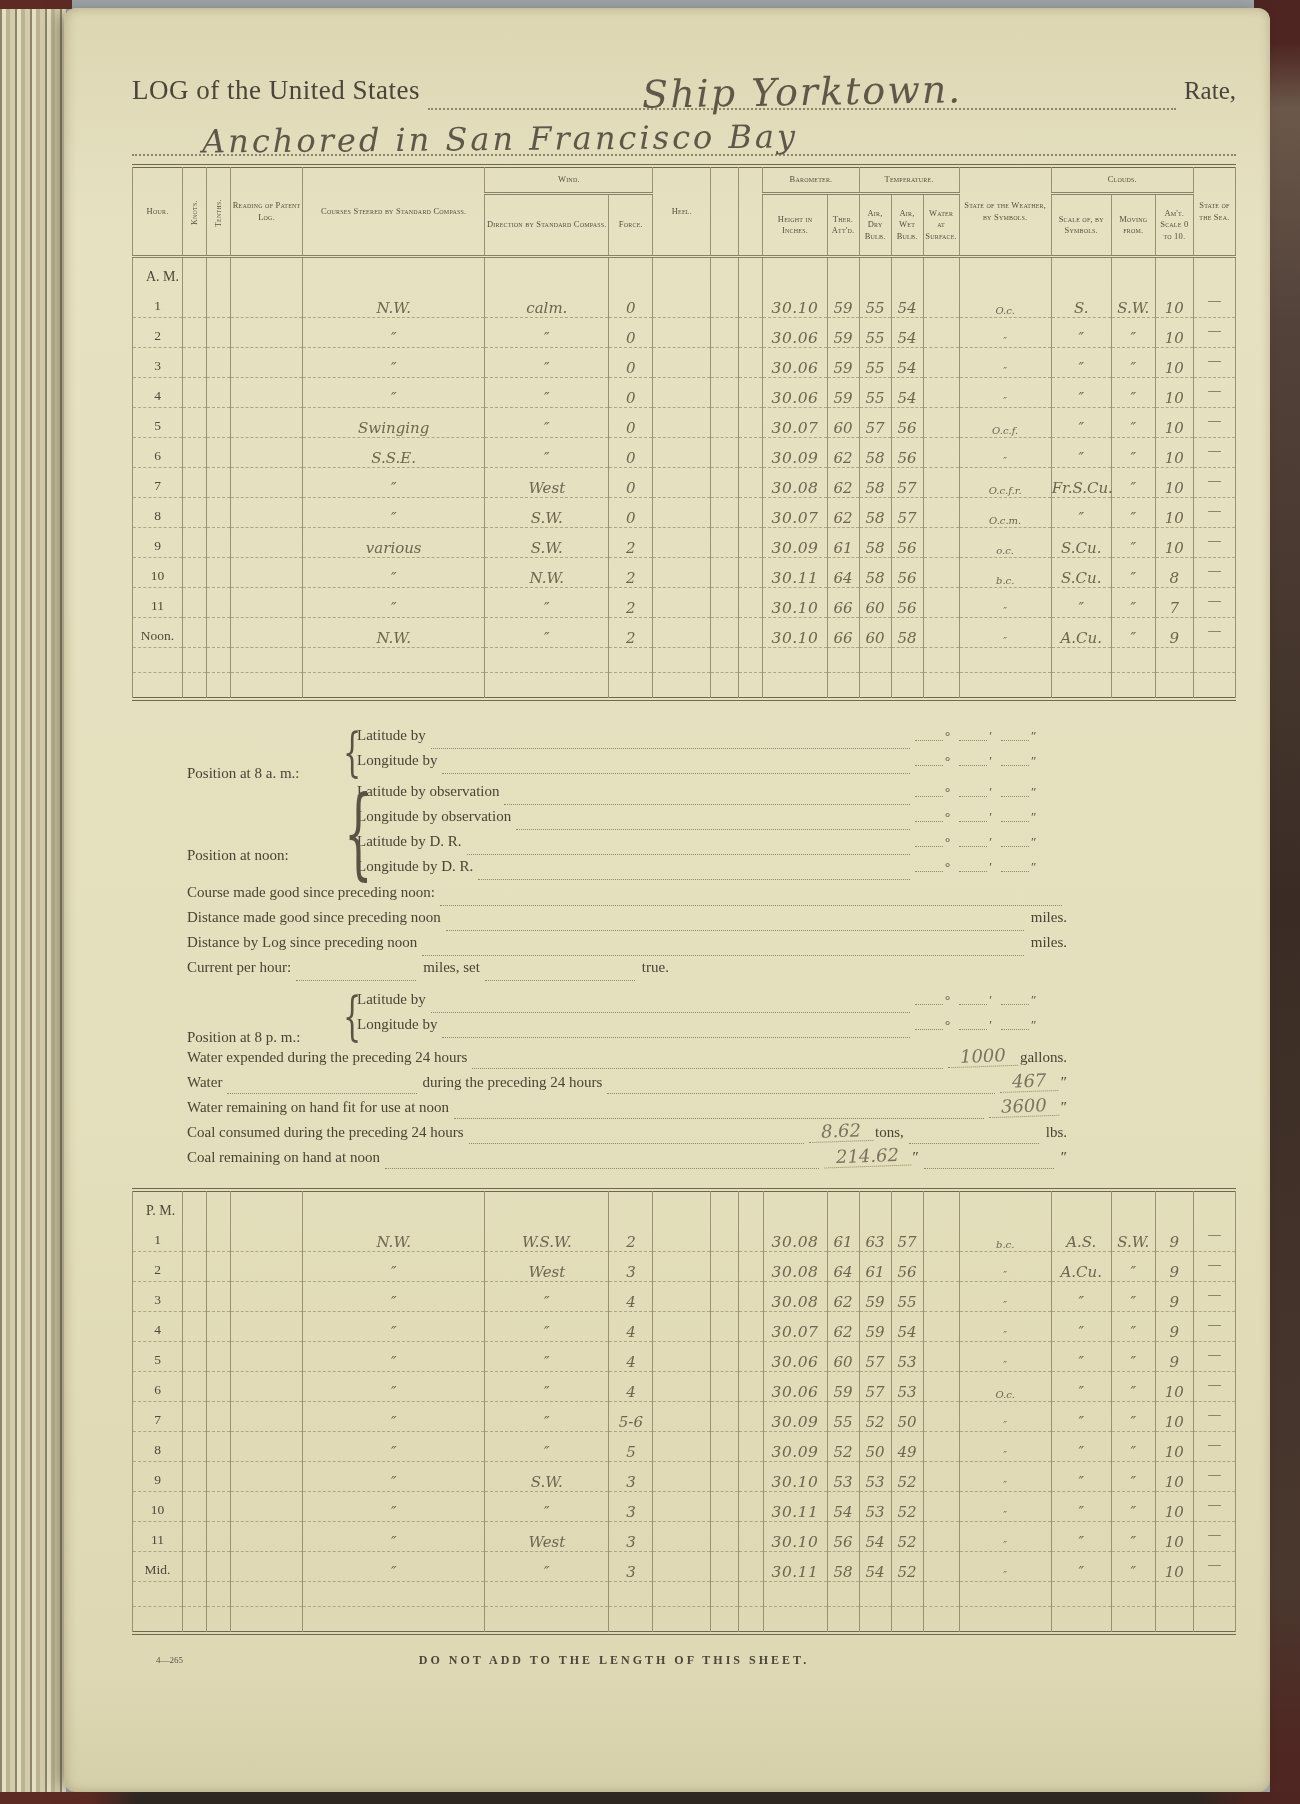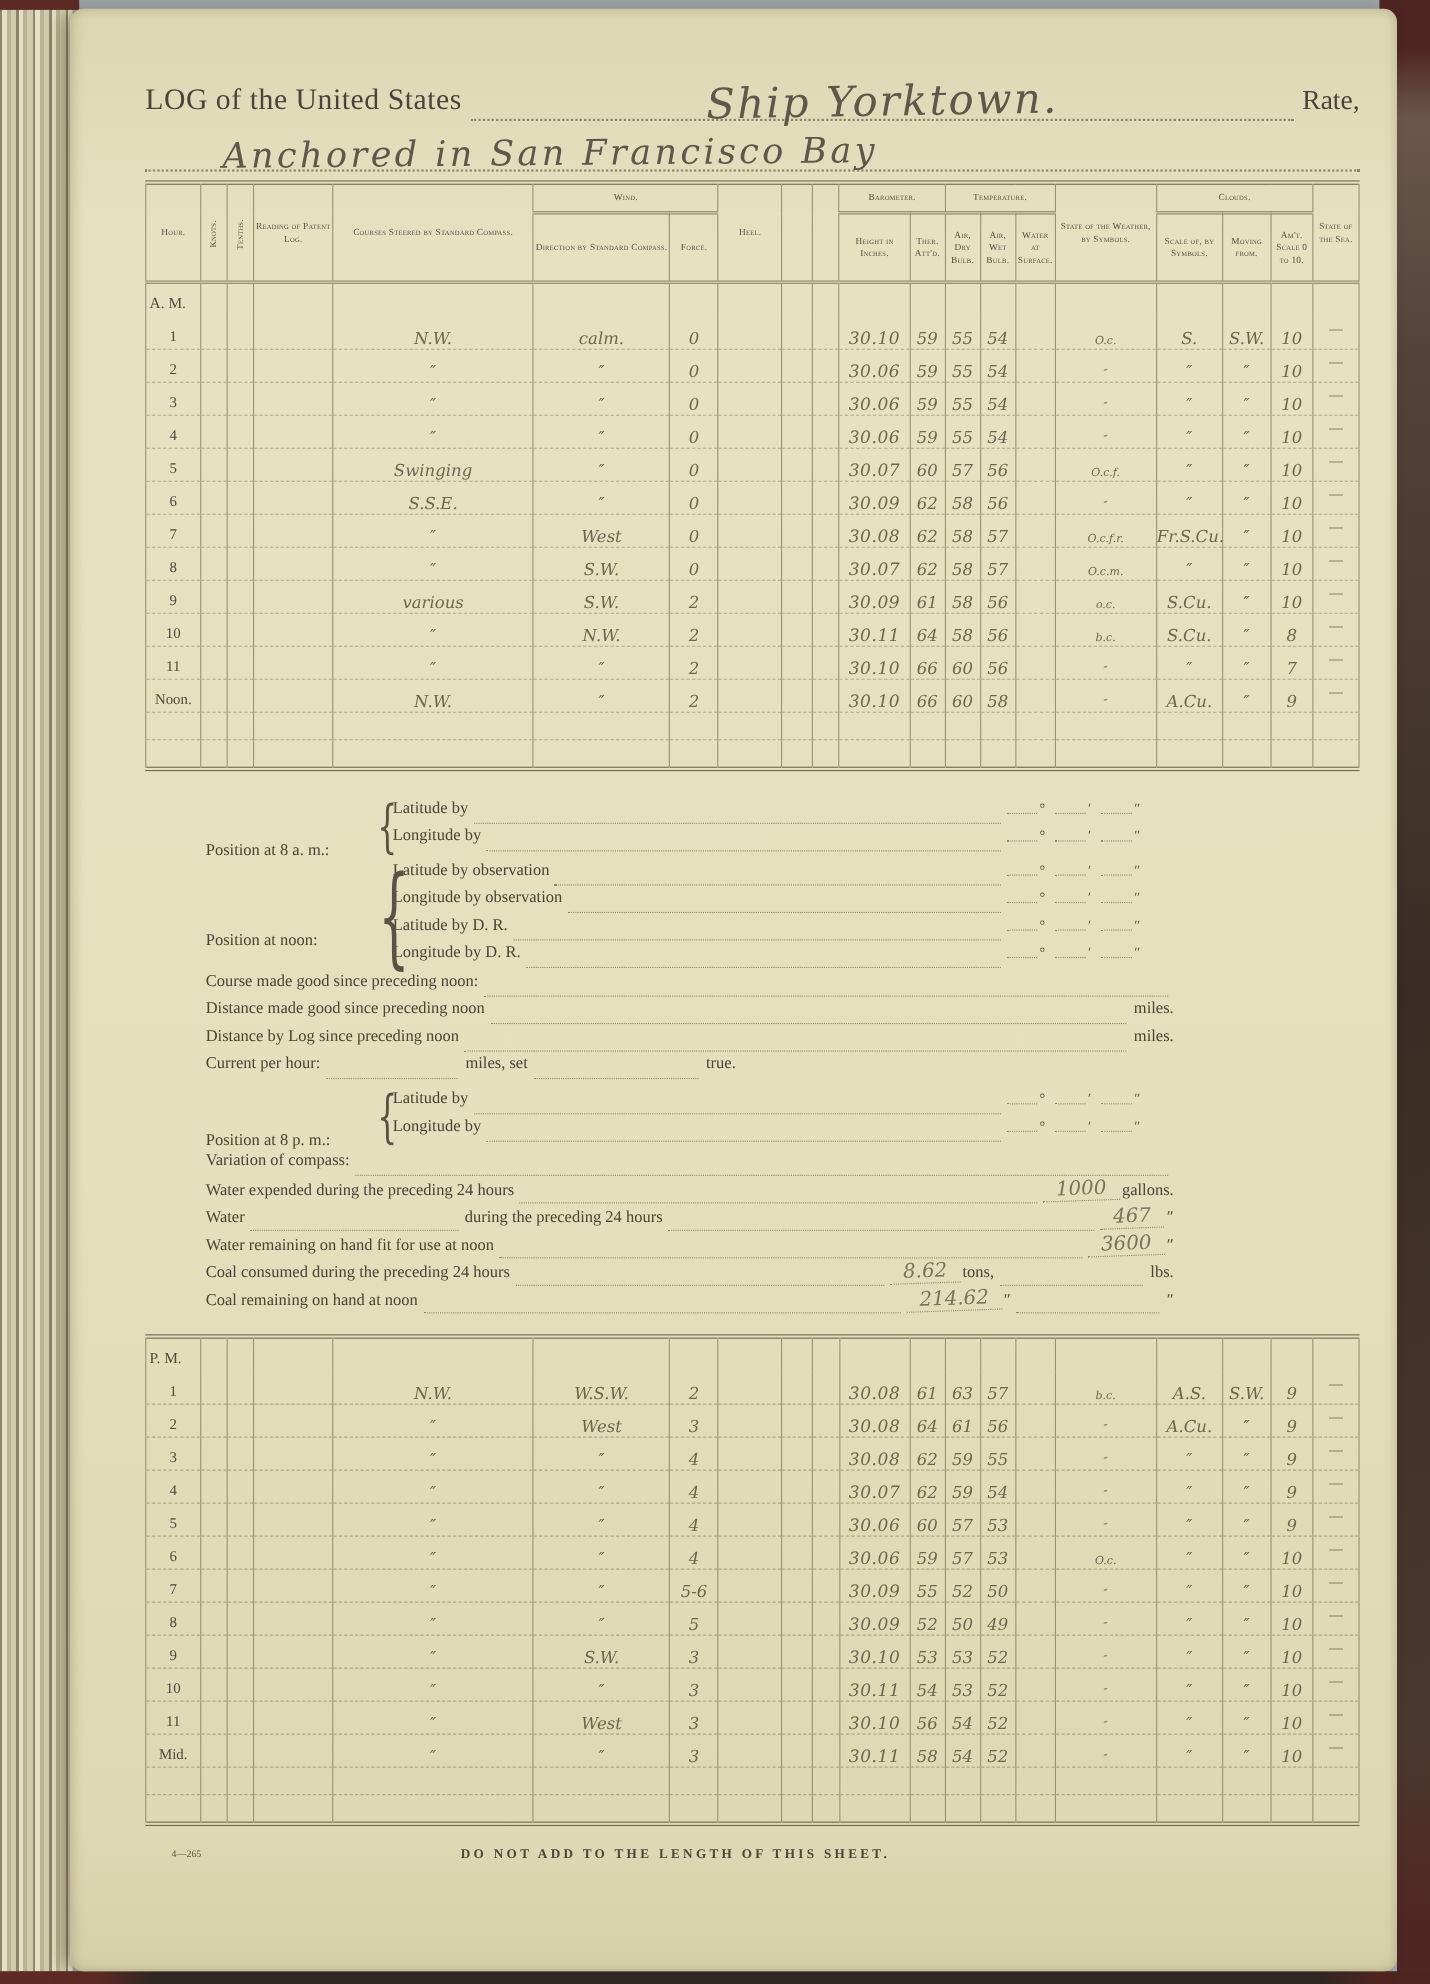--- a/index.html
+++ b/index.html
@@ -50,21 +50,21 @@
     border-bottom:3px double #8a8166;
   }
   thead th.group{height:20px;}
   thead tr.subrow th{height:56px;}
   th.vert{writing-mode:vertical-rl;transform:rotate(180deg);font-size:8px;white-space:nowrap;padding:0;}
   tbody td{border-bottom:1px dashed #b0a685;height:23px;vertical-align:bottom;text-align:center;padding:0 0 1px 0;overflow:visible;}
   tbody tr.section-row td{border-bottom:none;height:27px;}
   tbody tr.blank-row td{height:21px;}
   tbody tr:last-child td{border-bottom:none;}
   td.col-hour{font-family:"Liberation Serif",serif;font-size:13.5px;color:#4f483c;padding-bottom:3px;}
-  tr.section-row td.col-hour{text-align:left;padding-left:3px;font-size:14px;white-space:nowrap;}
+  tr.section-row td.col-hour{text-align:left;padding-left:13px;font-size:14px;white-space:nowrap;}
   td.hwc{font-family:"DejaVu Serif",serif;font-style:italic;font-size:15px;line-height:1;color:#6e6550;white-space:nowrap;}
   td.col-height.hwc{font-size:15.5px;letter-spacing:.5px;}
   td.col-weather.hwc{font-size:10px;}
   td.col-sea.hwc{color:#8d8468;font-size:14px;vertical-align:middle;padding-bottom:6px;}
   
   .form-section{margin:20px 0 0 55px;width:880px;font-size:15px;color:#4a4336;}
   .form-row{display:flex;align-items:baseline;height:25px;}
   .lbl{white-space:nowrap;}
   .leader{flex:1;border-bottom:1.5px dotted #908866;margin:0 5px;height:3px;align-self:flex-end;margin-bottom:3px;}
   .leader.f120{flex:0 0 120px;} .leader.f130{flex:0 0 130px;} .leader.f150{flex:0 0 150px;} .leader.f190{flex:0 0 190px;}
@@ -637,24 +637,20 @@
                 <span class="sym">°</span>
                 <span class="blank"></span>
                 <span class="sym">′</span>
                 <span class="blank"></span>
                 <span class="sym">″</span>
               </span>
           </div>
         </div>
       </div>
 
-      <div class="form-row">
-        <span class="lbl">Variation of compass:</span>
-        <span class="leader"></span>
-      </div>
 
 
 
       <div class="form-row">
         <span class="lbl">Water expended during the preceding 24 hours</span>
         <span class="leader"></span>
         <span class="hw-val">1000</span>
         <span class="unit">gallons.</span>
       </div>
 

